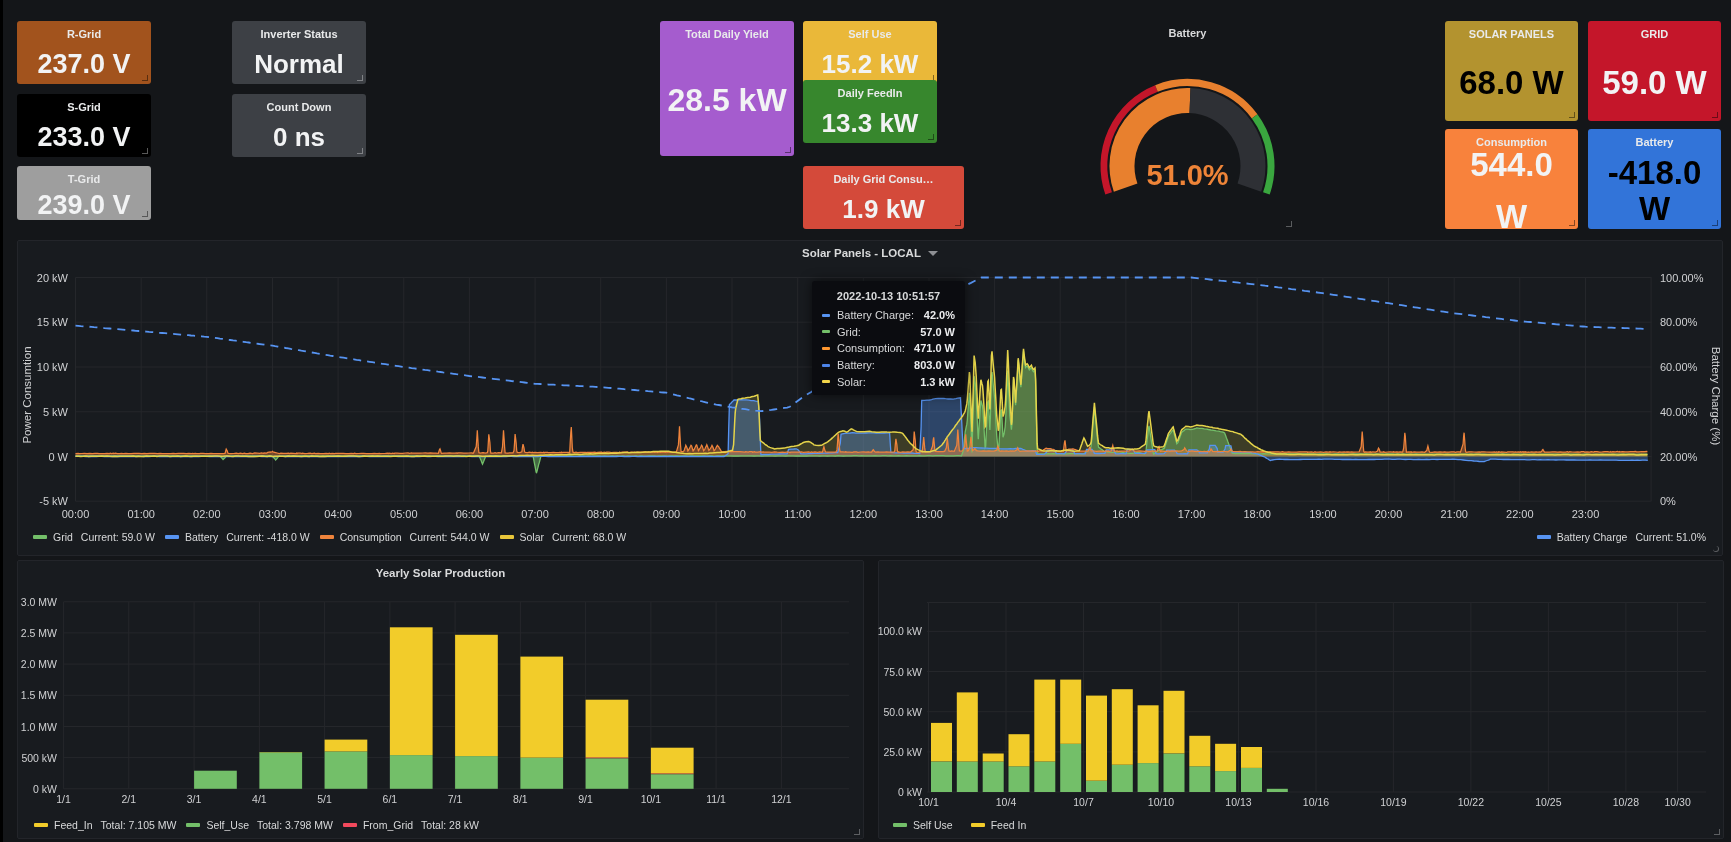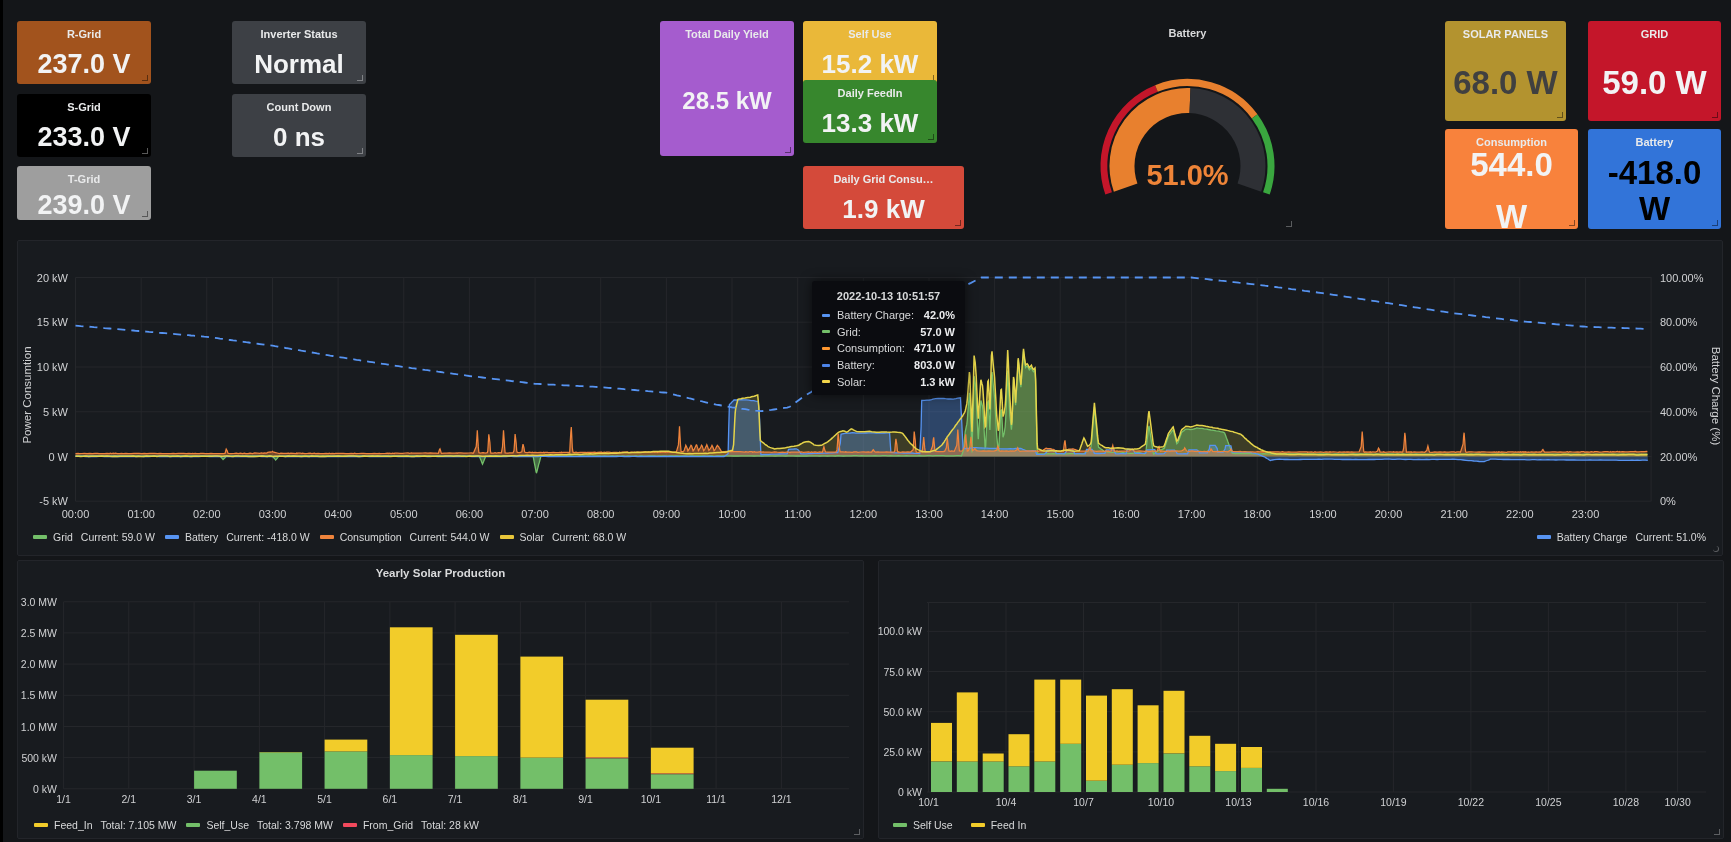--- a/index.html
+++ b/index.html
@@ -29,20 +29,21 @@
 #tooltip .tt { text-align:center; font-weight:bold; margin-bottom:5px; font-size:11px; }
 .tr { display:flex; align-items:center; height:16.6px; white-space:nowrap; }
 .tm { width:8px; height:3px; border-radius:1px; margin-right:7px; flex:none; }
 .tl { flex:none; }
 .tv { flex:1; text-align:right; font-weight:bold; color:#ebecee; white-space:nowrap; }
 </style></head>
 <body>
 <div class="edge"></div>
 
 <div class="panel" style="left:17px;top:240px;width:1706px;height:316px">
+  <div class="ptitle">Solar Panels - LOCAL<span class="caret"></span></div>
   <div class="legend" style="left:15px;bottom:12px">
       <span class="li">
         <span class="lm" style="background:#73bf69"></span>
         <span class="ln">Grid</span>
         <span class="lc">Current: 59.0 W</span>
       </span>
       <span class="li">
         <span class="lm" style="background:#5794f2"></span>
         <span class="ln">Battery</span>
         <span class="lc">Current: -418.0 W</span>
@@ -125,41 +126,41 @@
     <div class="v" style="font-size:26px;color:#f2f3f4">Normal</div>
     <div class="c" style="border-color:rgba(255,255,255,0.35)"></div>
   </div>
 <div class="stat" style="left:232px;top:94px;width:134px;height:63px;background:#3d4045">
     <div class="t" style="color:#e9eaeb">Count Down</div>
     <div class="v" style="font-size:26px;color:#f2f3f4">0 ns</div>
     <div class="c" style="border-color:rgba(255,255,255,0.35)"></div>
   </div>
 <div class="stat" style="left:660px;top:21px;width:134px;height:135px;background:#a55cce">
     <div class="t" style="color:#e9eaeb">Total Daily Yield</div>
-    <div class="v" style="font-size:24px;color:#f2f3f4">28.5 kW</div>
+    <div class="v" style="font-size:32px;color:#f2f3f4">28.5 kW</div>
     <div class="c" style="border-color:rgba(0,0,0,0.45)"></div>
   </div>
 <div class="stat" style="left:803px;top:21px;width:134px;height:63px;background:#eab839">
     <div class="t" style="color:#e9eaeb">Self Use</div>
     <div class="v" style="font-size:26px;color:#f2f3f4">15.2 kW</div>
     <div class="c" style="border-color:rgba(0,0,0,0.45)"></div>
   </div>
 <div class="stat" style="left:803px;top:80px;width:134px;height:63px;background:#37872d">
     <div class="t" style="color:#e9eaeb">Daily FeedIn</div>
     <div class="v" style="font-size:26px;color:#f2f3f4">13.3 kW</div>
     <div class="c" style="border-color:rgba(0,0,0,0.45)"></div>
   </div>
 <div class="stat" style="left:803px;top:166px;width:161px;height:63px;background:#d44a3a">
     <div class="t" style="color:#e9eaeb">Daily Grid Consu…</div>
     <div class="v" style="font-size:26px;color:#f2f3f4">1.9 kW</div>
     <div class="c" style="border-color:rgba(0,0,0,0.45)"></div>
   </div>
-<div class="stat" style="left:1445px;top:21px;width:121px;height:100px;background:#b3932f">
+<div class="stat" style="left:1445px;top:21px;width:133px;height:100px;background:#b3932f">
     <div class="t" style="color:#e9eaeb">SOLAR PANELS</div>
-    <div class="v" style="font-size:33px;color:#404040">68.0 W</div>
+    <div class="v" style="font-size:33px;color:#000000">68.0 W</div>
     <div class="c" style="border-color:rgba(0,0,0,0.45)"></div>
   </div>
 <div class="stat" style="left:1588px;top:21px;width:133px;height:100px;background:#c4162a">
     <div class="t" style="color:#e9eaeb">GRID</div>
     <div class="v" style="font-size:33px;color:#f2f3f4">59.0 W</div>
     <div class="c" style="border-color:rgba(0,0,0,0.45)"></div>
   </div>
 <div class="stat" style="left:1445px;top:129px;width:133px;height:100px;background:#f8823c">
     <div class="t" style="color:#e9eaeb">Consumption</div>
     <div class="v" style="font-size:33px;color:#f2f3f4;padding:0 12px;line-height:52px">544.0 W</div>

